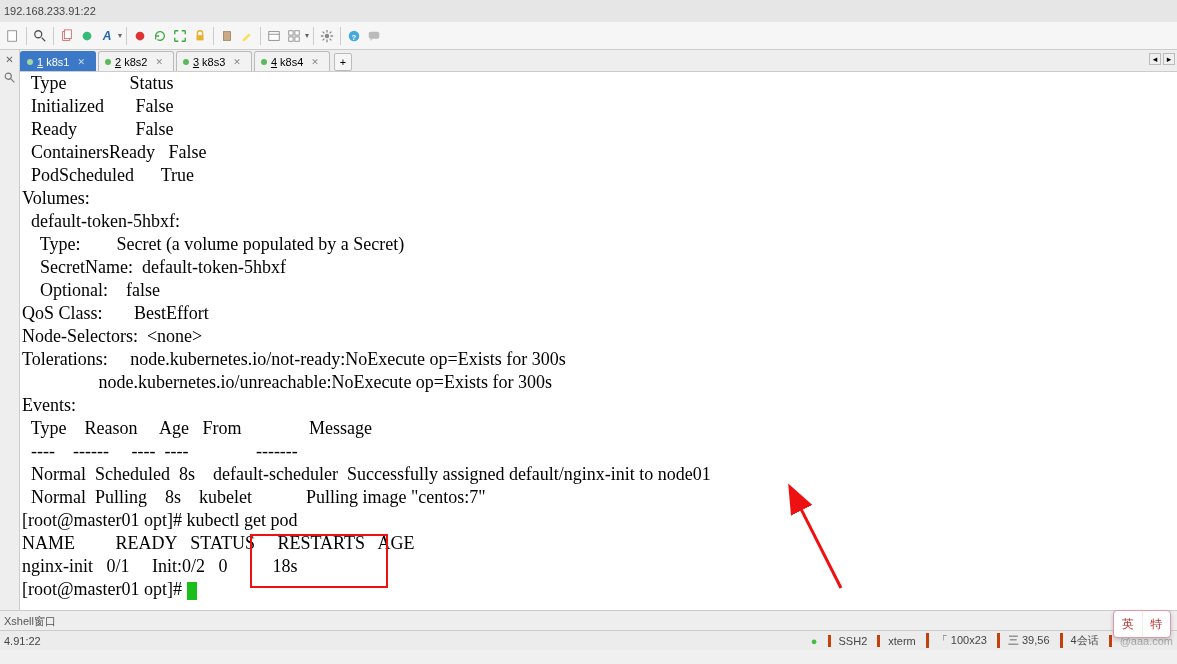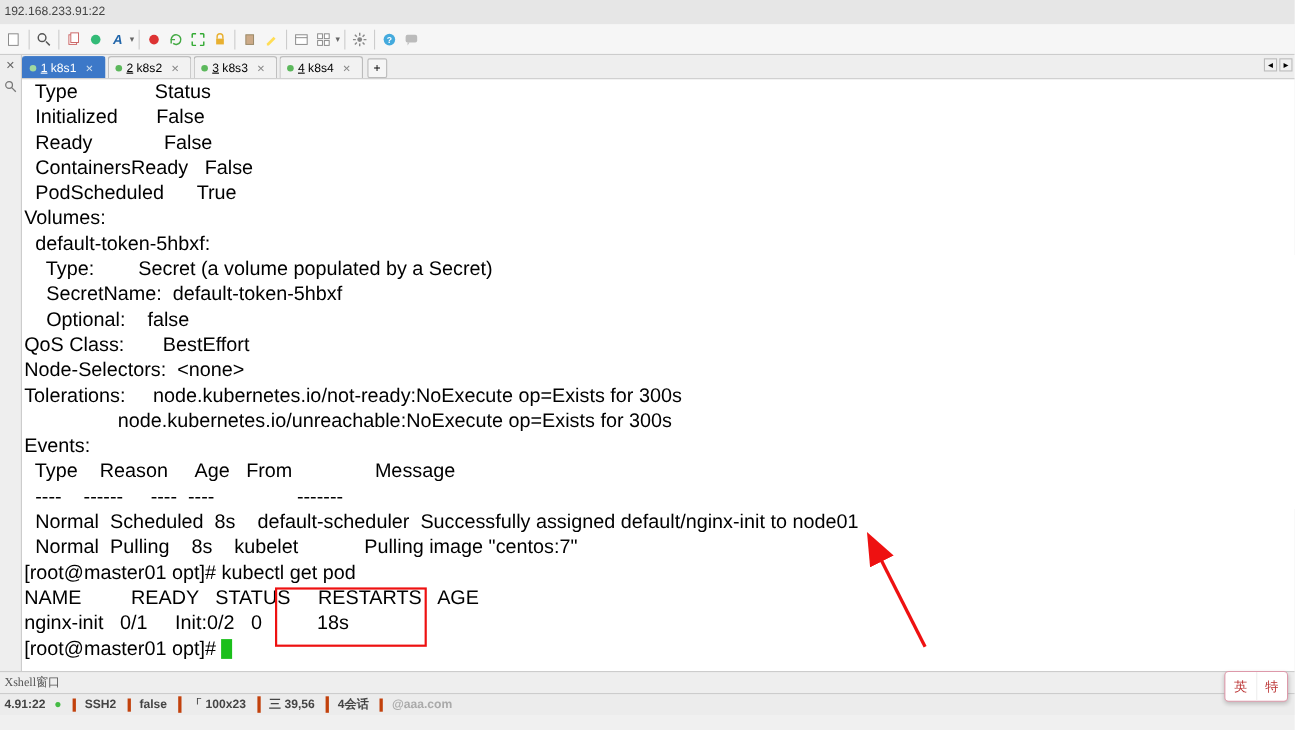--- a/index.html
+++ b/index.html
@@ -13,26 +13,26 @@
 .left-col .close-x { font-size:10px; color:#666; cursor:pointer;}
 .content { flex:1; display:flex; flex-direction:column; background:#fff; position:relative;}
 .tabbar { height:22px; background:#eee; border-bottom:1px solid #ccc; display:flex; align-items:flex-end;}
 .tab { height:20px; padding:0 10px 0 6px; display:flex; align-items:center; gap:4px; border:1px solid #bbb; border-bottom:none; border-radius:3px 3px 0 0; margin-right:2px; background:#f2f2f2; cursor:pointer;}
 .tab.active { background:#3c78c8; color:#fff; border-color:#3c78c8;}
 .tab .dot { width:6px; height:6px; border-radius:3px; background:#5cb85c;}
 .tab.active .dot { background:#a0d8a0;}
 .tab .tclose { font-size:9px; color:#888; margin-left:4px;}
 .tab.active .tclose { color:#cde;}
 .tab-add { width:18px; height:18px; display:flex; align-items:center; justify-content:center; border:1px solid #bbb; background:#f6f6f6; margin-left:2px; cursor:pointer; border-radius:2px;}
-.terminal { flex:1; font-family:Liberation Sans, sans-serif; font-size:18px; line-height:23px; white-space:pre; padding:0 2px; overflow:hidden; color:#000; position:relative;}
+.terminal { flex:1; font-family:Liberation Serif, serif; font-size:18px; line-height:23px; white-space:pre; padding:0 2px; overflow:hidden; color:#000; position:relative;}
 .cursor { display:inline-block; width:10px; height:18px; background:#1bbf1b; vertical-align:middle;}
 .redbox { position:absolute; border:2px solid #e11; pointer-events:none;}
 .arrow-wrap { position:absolute; pointer-events:none;}
-.bottom-label { height:20px; background:#eee; border-top:1px solid #ccc; padding-left:4px; line-height:20px; color:#555;font-family:Liberation Serif, serif; }
-.statusbar { height:20px; background:#ececec; border-top:1px solid #ccc; display:flex; align-items:center; font-size:11px; color:#444; padding:0 4px; font-weight:bold;}
+.bottom-label { height:20px; background:#eee; border-top:1px solid #ccc; padding-left:4px; line-height:20px; color:#555; }
+.statusbar { height:20px; background:#ececec; border-top:1px solid #ccc; display:flex; align-items:center; font-size:11px; color:#444; padding:0 4px; justify-content:space-between;}
 .status-right { display:flex; align-items:center; gap:10px;}
 .status-right span { border-left:3px solid #c2410c; padding-left:8px;}
 .lang-pop { position:absolute; right:6px; bottom:26px; width:58px; height:28px; background:#fff; border:1px solid #d9a; border-radius:4px; box-shadow:0 2px 4px rgba(0,0,0,.2); display:flex;}
 .lang-pop div { flex:1; display:flex; align-items:center; justify-content:center; font-size:12px; color:#b33;}
 .scroll-nav { position:absolute; right:2px; top:3px; display:flex; gap:2px;}
 .scroll-nav div { width:12px; height:12px; font-size:9px; display:flex; align-items:center; justify-content:center; background:#f0f0f0; border:1px solid #bbb; cursor:pointer;}
 svg.ico { width:14px; height:14px;}
 </style>
 </head>
 <body>
@@ -211,21 +211,21 @@
   </div>
 </div>
 
 <div class="bottom-label">Xshell窗口</div>
 
 <div class="statusbar">
   <div>4.91:22</div>
   <div class="status-right">
     <span style="border: none; color: rgb(68, 187, 68);">●</span>
     <span>SSH2</span>
-    <span>false</span>
+    <span>xterm</span>
     <span>「 100x23</span>
     <span>三 39,56</span>
     <span>4会话</span>
     <span style="color:#aaa;">@aaa.com</span>
   </div>
 </div>
 
 <div class="lang-pop">
   <div>英</div>
   <div style="border-left:1px solid #eee;">特</div>

